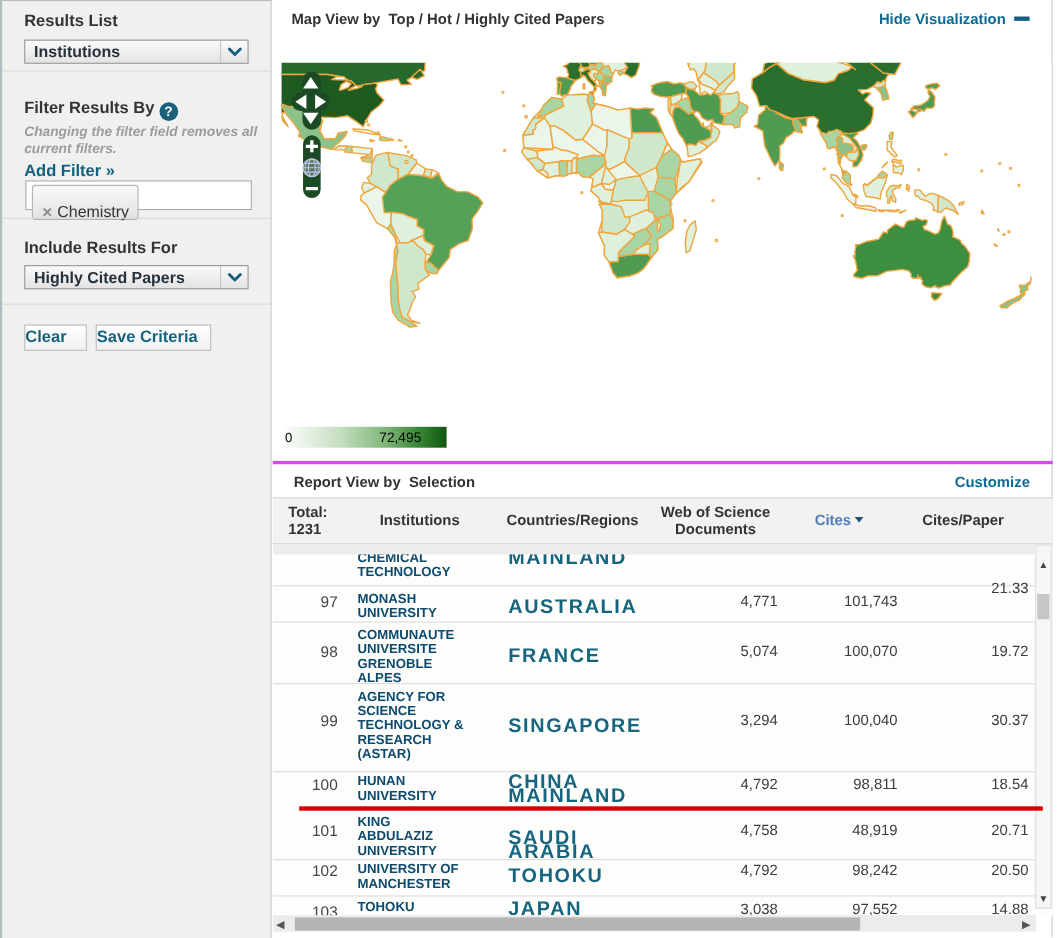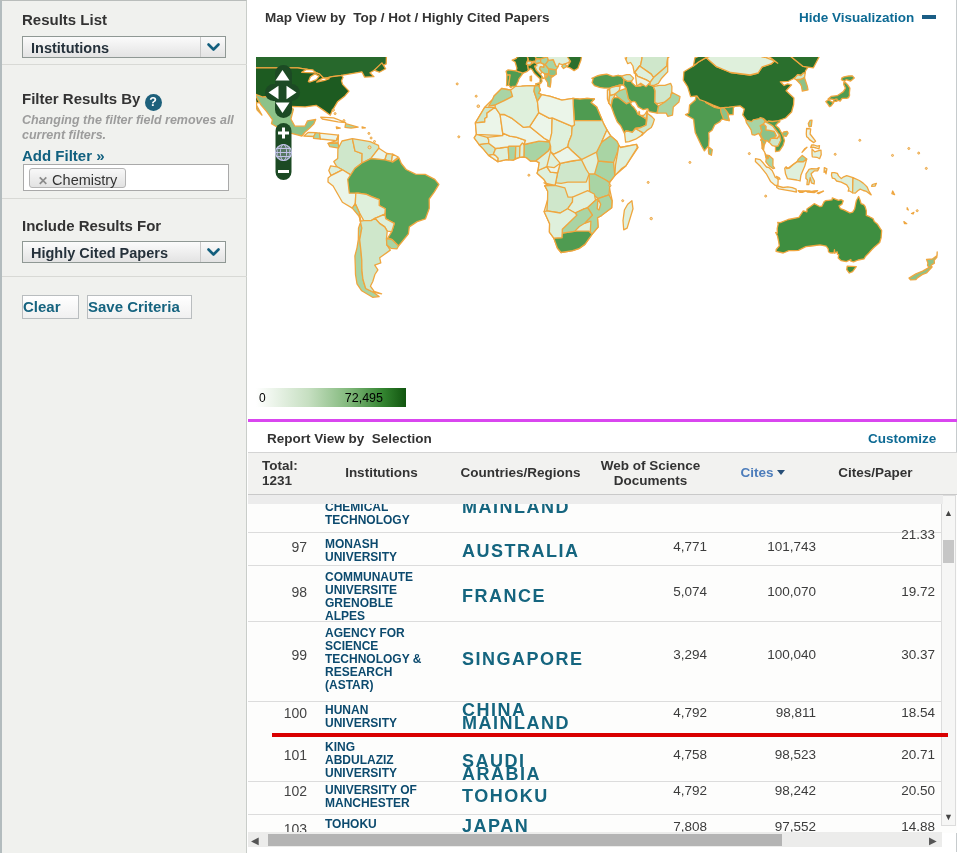--- a/index.html
+++ b/index.html
@@ -38,21 +38,21 @@
         <span class="t">Institutions</span>
         <span class="c"><svg width="25" height="20" viewBox="0 0 25 20">
             <path d="M7.5,7.5 L12.5,12.5 L17.5,7.5" fill="none" stroke="#135f7e" stroke-width="2.6" stroke-linecap="round" stroke-linejoin="round"></path>
           </svg></span>
       </div>
   <div class="sdiv" style="top:63px"></div>
   <div class="slab" style="top:89px">Filter Results By <span style="display:inline-block;width:17px;height:17px;border-radius:50%;background:#1d607b;color:#fff;font-size:12.5px;text-align:center;line-height:17px;vertical-align:-2px">?</span></div>
   <div class="itx" style="top:112px">Changing the filter field removes all current filters.</div>
   <div class="slab teal" style="top:146px">Add Filter »</div>
   <div style="position:absolute;left:21px;top:163px;width:206px;height:27px;border:1px solid #a9a9a9;background:#fff">
-    <div style="position:absolute;left:5px;top:3px;height:20px;border:1px solid #b4b4b4;border-radius:3px;background:linear-gradient(#f8f8f8,#e2e2e2);padding:2px 8px;font-size:14.5px;color:#333;line-height:19px"><span style="color:#8b8b8b;font-weight:bold;font-size:12px">✕</span> Chemistry</div>
+    <div style="position:absolute;left:5px;top:3px;height:20px;border:1px solid #b4b4b4;border-radius:3px;background:linear-gradient(#f8f8f8,#e2e2e2);padding:15px 8px;font-size:14.5px;color:#333;line-height:19px"><span style="color:#8b8b8b;font-weight:bold;font-size:12px">✕</span> Chemistry</div>
   </div>
   <div class="sdiv" style="top:197px"></div>
   <div class="slab" style="top:216px">Include Results For</div>
   <div class="sel" style="top:240px">
         <span class="t">Highly Cited Papers</span>
         <span class="c"><svg width="25" height="20" viewBox="0 0 25 20">
             <path d="M7.5,7.5 L12.5,12.5 L17.5,7.5" fill="none" stroke="#135f7e" stroke-width="2.6" stroke-linecap="round" stroke-linejoin="round"></path>
           </svg></span>
       </div>
   <div class="sdiv" style="top:275px"></div>
@@ -316,34 +316,34 @@
 <div class="rank" style="top:210px">100</div>
 <div class="inst" style="top:209px">HUNAN<br>UNIVERSITY</div>
 <div class="ctry" style="top:209px">CHINA<br>MAINLAND</div>
 <div class="num n1" style="top:210px">4,792</div>
 <div class="num n2" style="top:210px">98,811</div>
 <div class="num n3" style="top:210px">18.54</div>
 <div class="rank" style="top:252px">101</div>
 <div class="inst" style="top:246px">KING<br>ABDULAZIZ<br>UNIVERSITY</div>
 <div class="ctry" style="top:260px">SAUDI ARABIA</div>
 <div class="num n1" style="top:252px">4,758</div>
-<div class="num n2" style="top:252px">98,523</div>
+<div class="num n2" style="top:252px">48,919</div>
 <div class="num n3" style="top:252px">20.71</div>
 <div class="sep" style="top:286px"></div>
 <div class="rank" style="top:288px">102</div>
 <div class="inst" style="top:289px">UNIVERSITY OF<br>MANCHESTER</div>
 <div class="ctry" style="top:295px">TOHOKU</div>
 <div class="num n1" style="top:288px">4,792</div>
 <div class="num n2" style="top:288px">98,242</div>
 <div class="num n3" style="top:288px">20.50</div>
 <div class="sep" style="top:319px"></div>
 <div class="rank" style="top:326px">103</div>
 <div class="inst" style="top:323px">TOHOKU</div>
 <div class="ctry" style="top:325px">JAPAN</div>
-<div class="num n1" style="top:324px">7,808</div>
+<div class="num n1" style="top:324px">3,038</div>
 <div class="num n2" style="top:324px">97,552</div>
 <div class="num n3" style="top:324px">14.88</div>
       </div>
   <div id="vscroll">
     <div class="arr" style="left:2px;top:12px;font-size:9px;color:#444">▲</div>
     <div style="position:absolute;left:1px;top:44px;width:11px;height:23px;background:#c6c6c6"></div>
     <div class="arr" style="left:2px;top:316px;font-size:9px;color:#444">▼</div>
   </div>
   <div id="hscroll">
     <div class="arr" style="left:3px;top:3px">◀</div>

